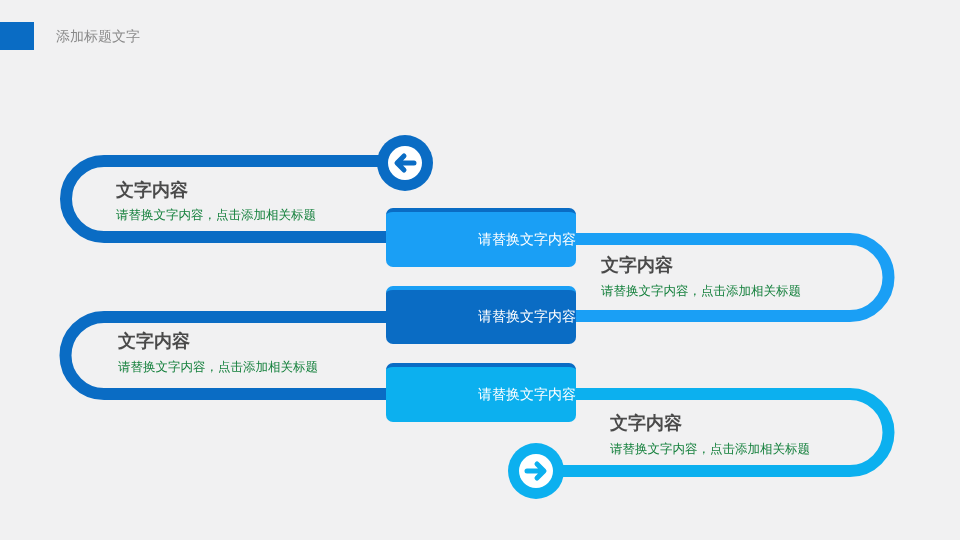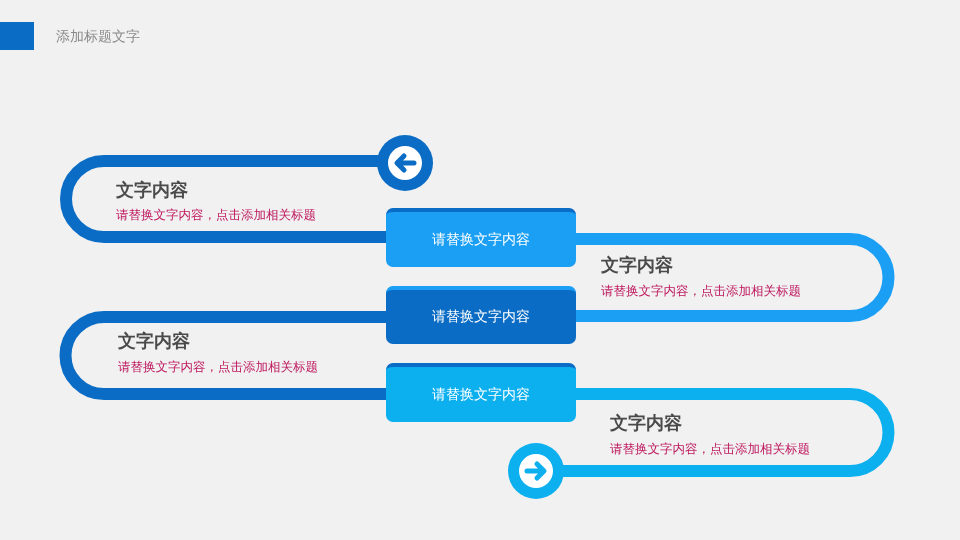--- a/index.html
+++ b/index.html
@@ -2,27 +2,27 @@
 <html><head>
 <meta charset="utf-8">
 <style>
   html, body { margin:0; padding:0; }
   body { width:960px; height:540px; background:#f1f1f2; position:relative; overflow:hidden;
          font-family:"Liberation Sans","DejaVu Sans",sans-serif; }
   .title-bar { position:absolute; left:0; top:22px; width:34px; height:28px; background:#0a6cc4; }
   .title { position:absolute; left:56px; top:24px; font-size:14px; color:#8a8a8a; line-height:24px; }
   svg.paths { position:absolute; left:0; top:0; }
   .box { position:absolute; left:386px; width:190px; border-radius:7px; color:#fff; font-size:14px;
-         display:flex; align-items:center; justify-content:center; box-sizing:border-box; }
+         display:flex; align-items:center; justify-content:flex-end; box-sizing:border-box; }
   .box1 { top:208px; height:59px; background:#1a9ff5; border-top:4px solid #0a6cc4; }
   .box2 { top:286px; height:58px; background:#0a6cc4; border-top:4px solid #1a9ff5; }
   .box3 { top:363px; height:59px; background:#0cb0ef; border-top:4px solid #0a6cc4; }
   .item { position:absolute; }
   .item .h { font-size:18px; font-weight:bold; color:#4a4a4a; line-height:24px; }
-  .item .d { font-size:12.5px; color:#be185d; line-height:18px; margin-top:6px; }
+  .item .d { font-size:12.5px; color:#15803d; line-height:18px; margin-top:6px; }
 </style>
 </head>
 <body>
 
 <div class="title-bar"></div>
 <div class="title">添加标题文字</div>
 
 <svg class="paths" width="960" height="540">
 
   <path d="M405 161 L104 161 A38 38 0 0 0 104 237 L392 237" fill="none" stroke="#0a6cc4" stroke-width="12"></path>

